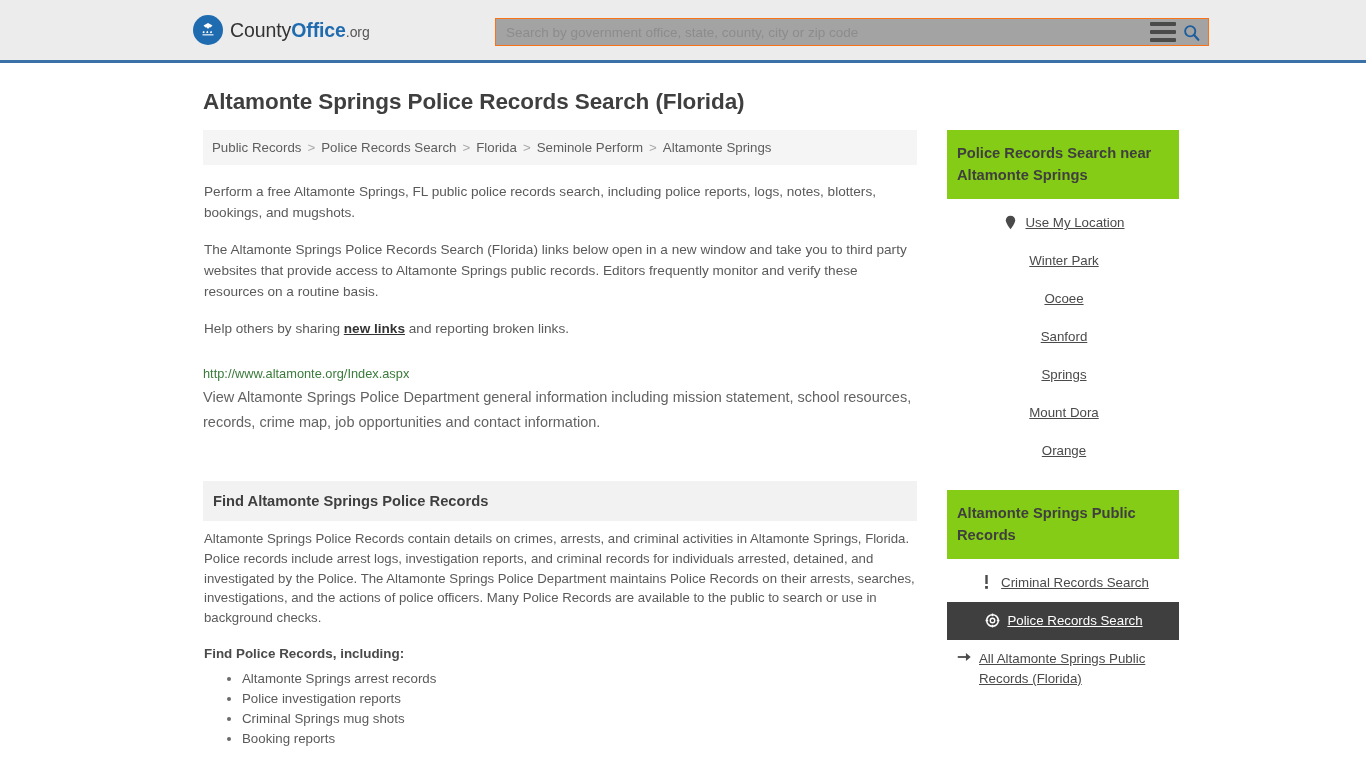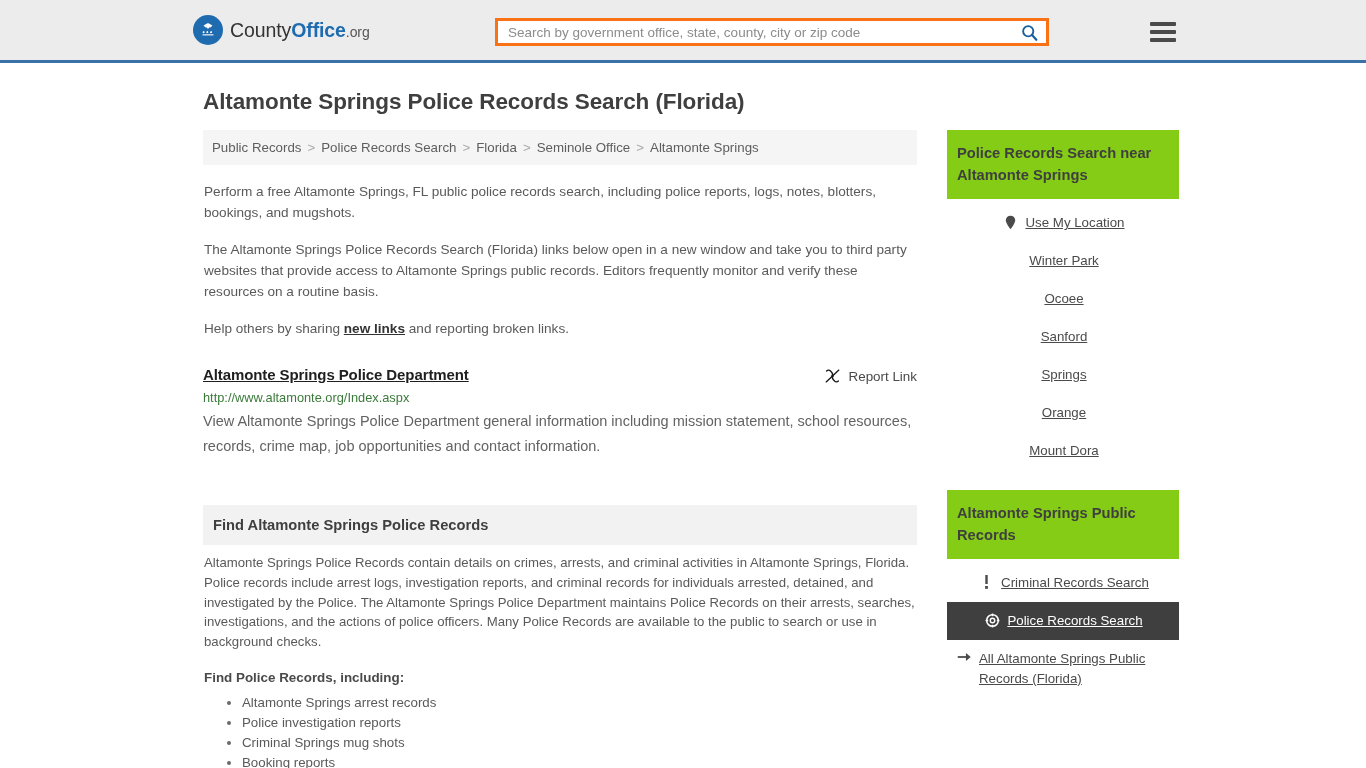--- a/index.html
+++ b/index.html
@@ -45,24 +45,24 @@
     white-space: nowrap;
   }
   .brand-text .b-blue { color: #1f6bb0; font-weight: bold; }
   .brand-text .b-dark { color: #333333; }
   .brand-text .b-org { font-size: 14px; color: #555; }
 
   .search-wrap {
     position: absolute;
     left: 495px;
     top: 18px;
-    width: 554px;
+    width: 714px;
     height: 28px;
-    background: #ffffff;
-    border: 3px solid #f97316;
+    background: #a3a3a3;
+    border: 1px solid #f97316;
     display: flex;
     align-items: center;
   }
   .search-input {
     flex: 1;
     border: none;
     outline: none;
     background: transparent;
     font-family: "Liberation Sans", sans-serif;
     font-size: 13.5px;
@@ -304,41 +304,30 @@
 
     <div class="col-main">
 
       <div class="breadcrumb">
         <a>Public Records</a>
         <span class="sep">&gt;</span>
         <a>Police Records Search</a>
         <span class="sep">&gt;</span>
         <a>Florida</a>
         <span class="sep">&gt;</span>
-        <a>Seminole Office</a>
+        <a>Seminole Perform</a>
         <span class="sep">&gt;</span>
         <a>Altamonte Springs</a>
       </div>
 
       <p class="para">Perform a free Altamonte Springs, FL public police records search, including police reports, logs, notes, blotters, bookings, and mugshots.</p>
       <p class="para">The Altamonte Springs Police Records Search (Florida) links below open in a new window and take you to third party websites that provide access to Altamonte Springs public records. Editors frequently monitor and verify these resources on a routine basis.</p>
       <p class="para"><span>Help others by sharing </span><a>new links</a><span> and reporting broken links.</span></p>
 
       <div class="result">
-        <div class="result-head">
-          <a class="result-title">Altamonte Springs Police Department</a>
-          <div class="report-link">
-            <svg width="17" height="16" viewBox="0 0 20 19">
-              <path d="M3 3.5 a3.2 3.2 0 0 1 4.6 0 l1.6 1.8 a3.2 3.2 0 0 1 -0.2 4.4" fill="none" stroke="#1a1a1a" stroke-width="1.6" stroke-linecap="round"></path>
-              <path d="M17 15.5 a3.2 3.2 0 0 1 -4.6 0 l-1.6 -1.8 a3.2 3.2 0 0 1 0.2 -4.4" fill="none" stroke="#1a1a1a" stroke-width="1.6" stroke-linecap="round"></path>
-              <line x1="2.5" y1="16.5" x2="17.5" y2="2.5" stroke="#1a1a1a" stroke-width="1.6" stroke-linecap="round"></line>
-            </svg>
-            <span>Report Link</span>
-          </div>
-        </div>
         <div class="result-url">http://www.altamonte.org/Index.aspx</div>
         <div class="result-desc">View Altamonte Springs Police Department general information including mission statement, school resources, records, crime map, job opportunities and contact information.</div>
       </div>
 
       <div class="section-head">Find Altamonte Springs Police Records</div>
       <div class="section-body">Altamonte Springs Police Records contain details on crimes, arrests, and criminal activities in Altamonte Springs, Florida. Police records include arrest logs, investigation reports, and criminal records for individuals arrested, detained, and investigated by the Police. The Altamonte Springs Police Department maintains Police Records on their arrests, searches, investigations, and the actions of police officers. Many Police Records are available to the public to search or use in background checks.</div>
       <div class="sub-head">Find Police Records, including:</div>
       <ul class="bullets">
         <li>Altamonte Springs arrest records</li>
         <li>Police investigation reports</li>
@@ -370,24 +359,24 @@
           <div class="side-link">
             <span class="lbl">Ocoee</span>
           </div>
           <div class="side-link">
             <span class="lbl">Sanford</span>
           </div>
           <div class="side-link">
             <span class="lbl">Springs</span>
           </div>
           <div class="side-link">
+            <span class="lbl">Mount Dora</span>
+          </div>
+          <div class="side-link">
             <span class="lbl">Orange</span>
-          </div>
-          <div class="side-link">
-            <span class="lbl">Mount Dora</span>
           </div>
         </div>
       </div>
 
       <div class="side-gap"></div>
 
       <div class="side-panel">
         <div class="side-head">Altamonte Springs Public Records</div>
         <div class="side-links">
 

